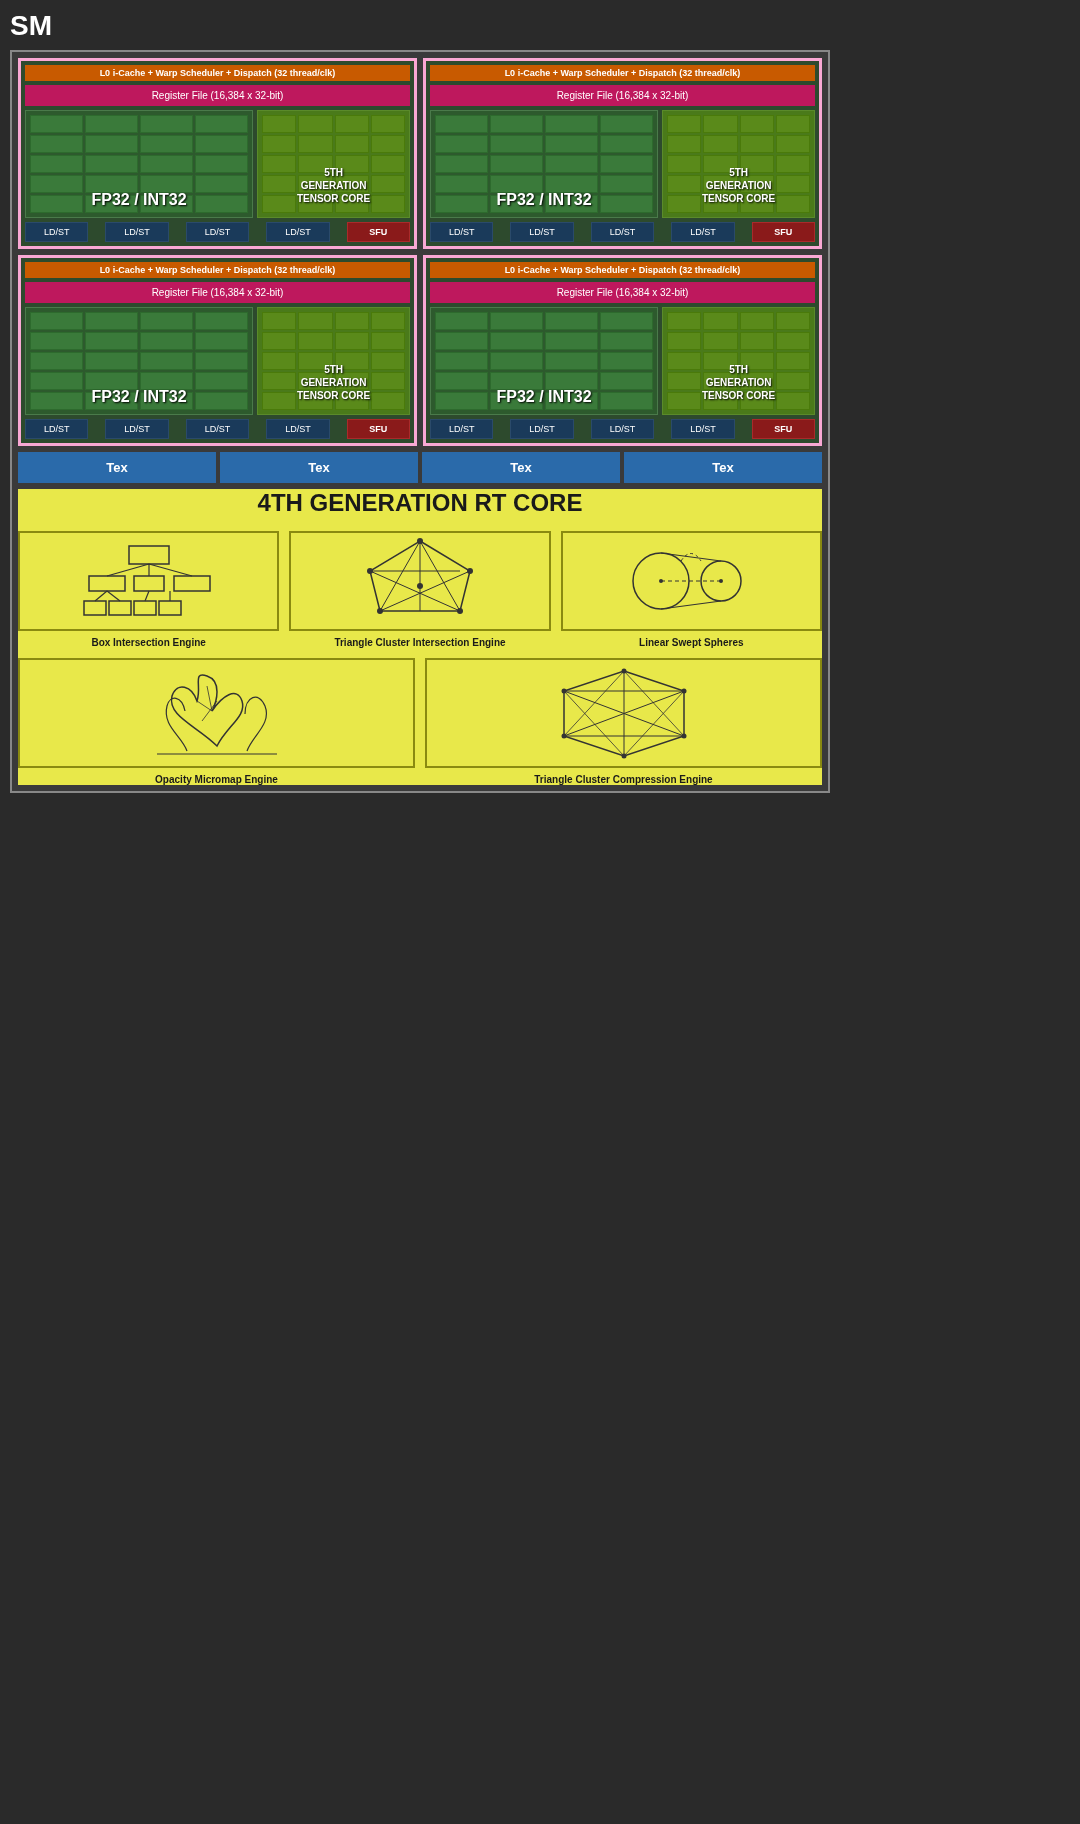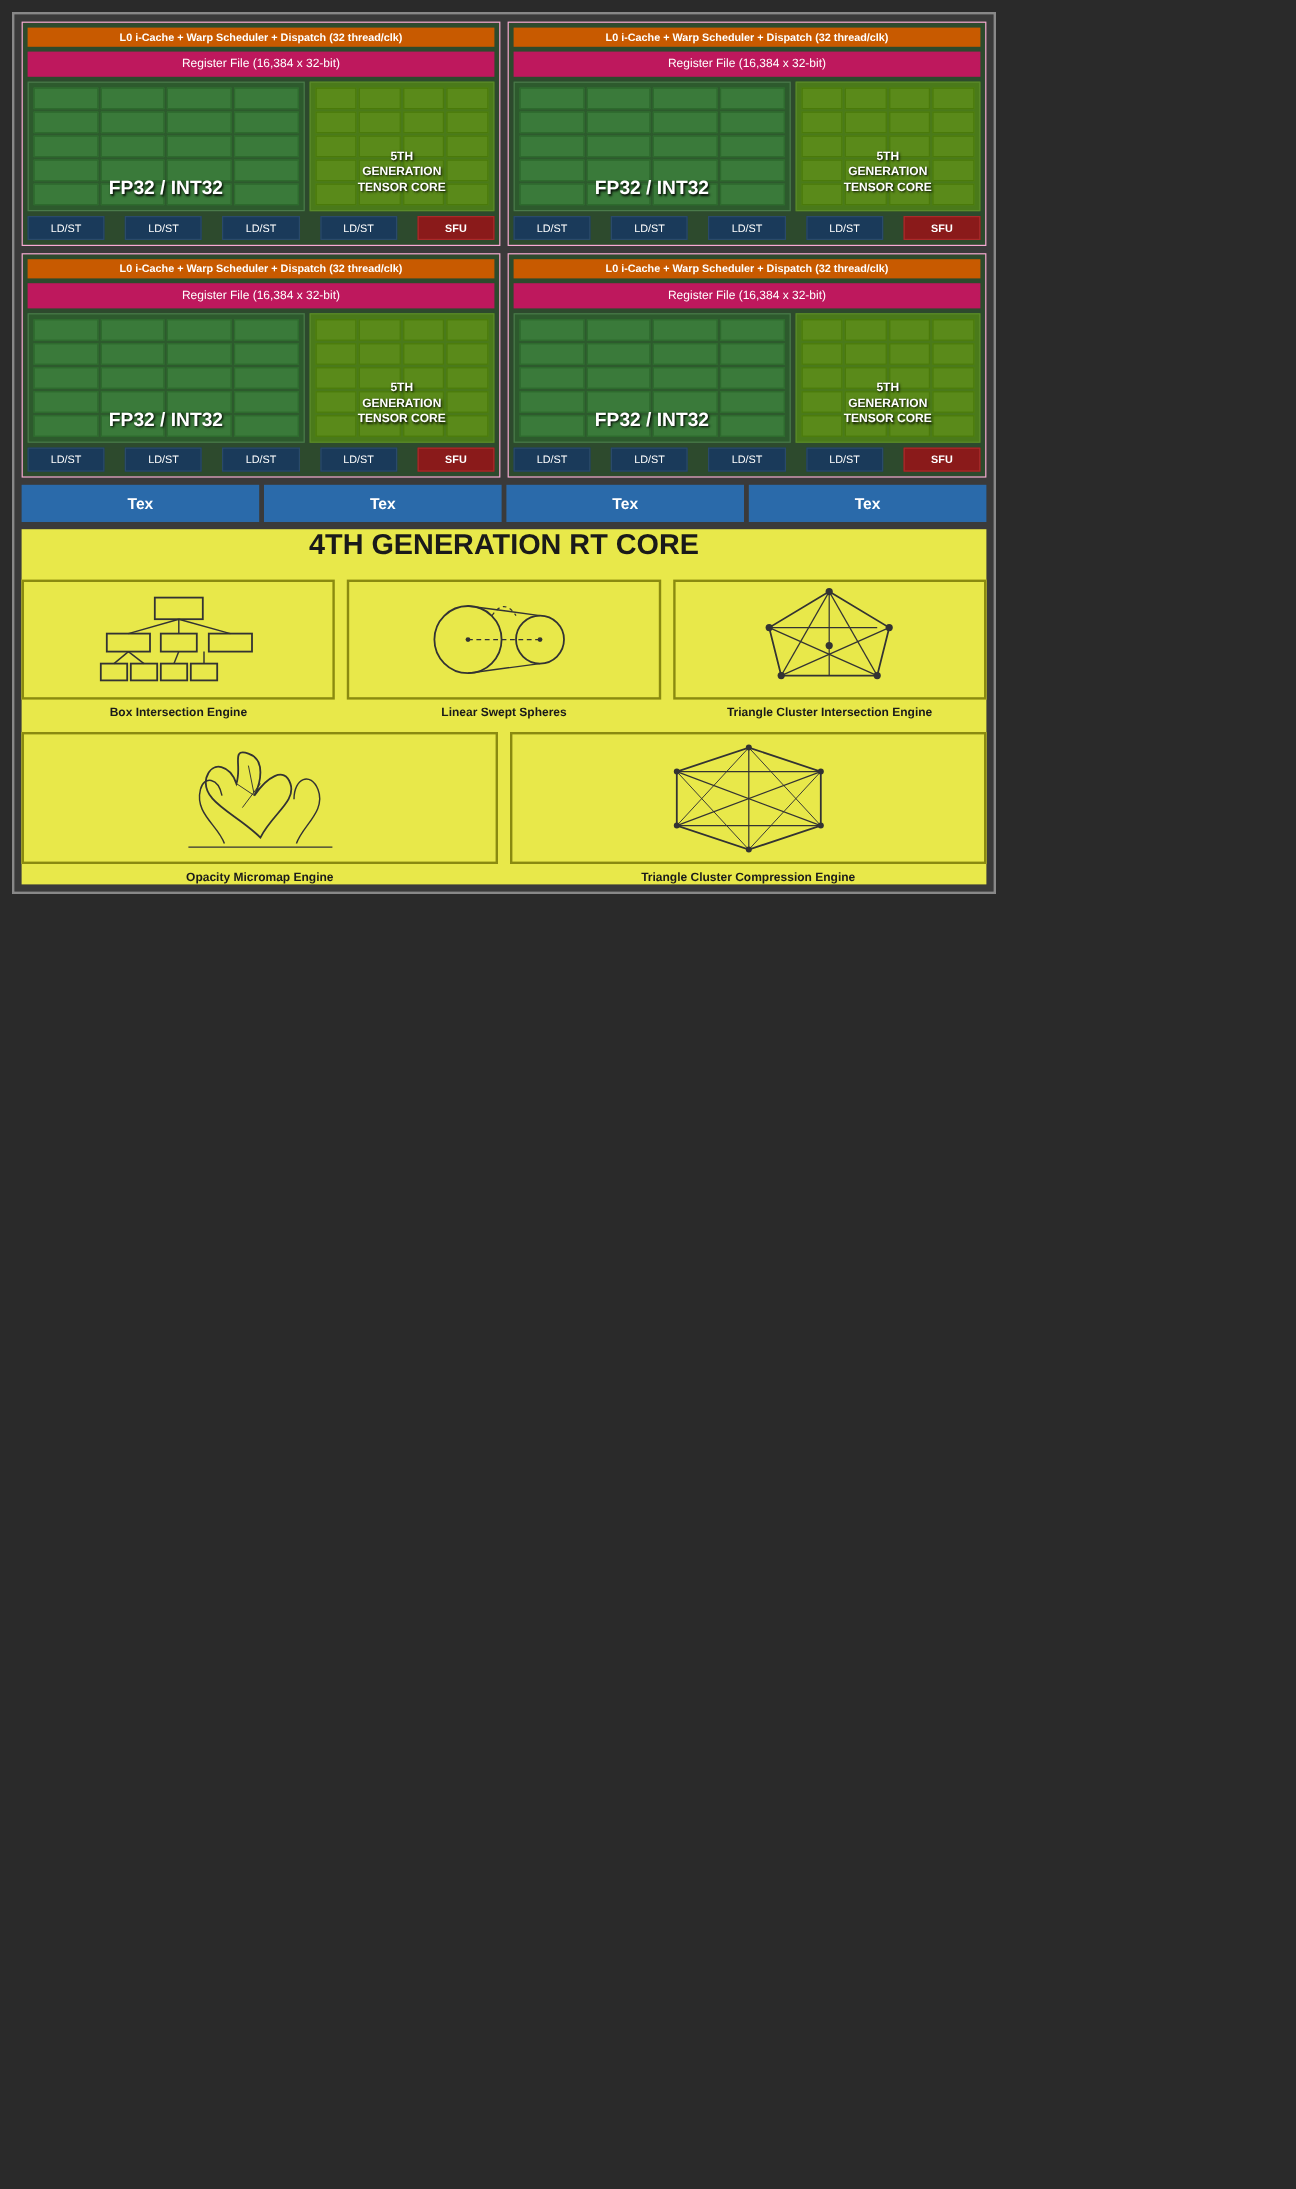--- a/index.html
+++ b/index.html
@@ -24,21 +24,21 @@
       background: #3a3a3a;
       padding: 6px;
     }
     .quadrants-grid {
       display: grid;
       grid-template-columns: 1fr 1fr;
       gap: 6px;
     }
     .quadrant {
       background: #2d4a2d;
-      border: 1px solid #f9a8d4;
+      border: 3px solid #f9a8d4;
       padding: 4px;
     }
     .warp-scheduler-bar {
       background: #c85a00;
       color: white;
       font-size: 9px;
       text-align: center;
       padding: 3px 2px;
       margin-bottom: 4px;
       font-weight: bold;
@@ -218,20 +218,21 @@
       display: flex;
       align-items: center;
       justify-content: center;
       margin-bottom: 6px;
     }
   </style>
 </head>
 <body>
 
 <div class="main-container">
+  <div class="sm-title">SM</div>
 
   <div class="outer-border">
     <div class="quadrants-grid">
 
       <div class="quadrant">
         <div class="warp-scheduler-bar">L0 i-Cache + Warp Scheduler + Dispatch (32 thread/clk)</div>
         <div class="register-file-bar">Register File (16,384 x 32-bit)</div>
         <div class="cores-area">
           <div class="fp32-int32-section">
             <div class="fp32-grid">
@@ -519,61 +520,61 @@
               <line x1="28" y1="50" x2="41" y2="60" stroke="#333" stroke-width="1.2"></line>
               <line x1="70" y1="50" x2="66" y2="60" stroke="#333" stroke-width="1.2"></line>
               <line x1="91" y1="50" x2="91" y2="60" stroke="#333" stroke-width="1.2"></line>
             </svg>
           </div>
           <div class="rt-icon-label">Box Intersection Engine</div>
         </div>
 
         <div class="rt-icon-item">
           <div class="rt-icon-box">
-            <svg width="130" height="90" viewBox="0 0 130 90">
-
-              <circle cx="35" cy="45" r="28" fill="none" stroke="#333" stroke-width="1.5"></circle>
-              <circle cx="95" cy="45" r="20" fill="none" stroke="#333" stroke-width="1.5"></circle>
-
-              <line x1="35" y1="17" x2="95" y2="25" stroke="#333" stroke-width="1.2"></line>
-              <line x1="35" y1="73" x2="95" y2="65" stroke="#333" stroke-width="1.2"></line>
-
-              <circle cx="35" cy="45" r="2" fill="#333"></circle>
-              <circle cx="95" cy="45" r="2" fill="#333"></circle>
-
-              <line x1="35" y1="45" x2="95" y2="45" stroke="#333" stroke-width="1" stroke-dasharray="4,3"></line>
-
-              <path d="M 55 25 Q 65 10 75 25" fill="none" stroke="#333" stroke-width="1" stroke-dasharray="3,3"></path>
-            </svg>
-          </div>
-          <div class="rt-icon-label">Linear Swept Spheres</div>
-        </div>
-
-        <div class="rt-icon-item">
-          <div class="rt-icon-box">
             <svg width="140" height="90" viewBox="0 0 140 90">
 
               <polygon points="70,5 120,35 110,75 30,75 20,35" fill="none" stroke="#333" stroke-width="1.5"></polygon>
               <line x1="70" y1="5" x2="30" y2="75" stroke="#333" stroke-width="1"></line>
               <line x1="70" y1="5" x2="110" y2="75" stroke="#333" stroke-width="1"></line>
               <line x1="70" y1="5" x2="70" y2="75" stroke="#333" stroke-width="1"></line>
               <line x1="20" y1="35" x2="110" y2="75" stroke="#333" stroke-width="1"></line>
               <line x1="120" y1="35" x2="30" y2="75" stroke="#333" stroke-width="1"></line>
               <line x1="20" y1="35" x2="110" y2="35" stroke="#333" stroke-width="1"></line>
 
               <circle cx="70" cy="5" r="3" fill="#333"></circle>
               <circle cx="120" cy="35" r="3" fill="#333"></circle>
               <circle cx="20" cy="35" r="3" fill="#333"></circle>
               <circle cx="30" cy="75" r="3" fill="#333"></circle>
               <circle cx="110" cy="75" r="3" fill="#333"></circle>
               <circle cx="70" cy="50" r="3" fill="#333"></circle>
             </svg>
           </div>
           <div class="rt-icon-label">Triangle Cluster Intersection Engine</div>
         </div>
+
+        <div class="rt-icon-item">
+          <div class="rt-icon-box">
+            <svg width="130" height="90" viewBox="0 0 130 90">
+
+              <circle cx="35" cy="45" r="28" fill="none" stroke="#333" stroke-width="1.5"></circle>
+              <circle cx="95" cy="45" r="20" fill="none" stroke="#333" stroke-width="1.5"></circle>
+
+              <line x1="35" y1="17" x2="95" y2="25" stroke="#333" stroke-width="1.2"></line>
+              <line x1="35" y1="73" x2="95" y2="65" stroke="#333" stroke-width="1.2"></line>
+
+              <circle cx="35" cy="45" r="2" fill="#333"></circle>
+              <circle cx="95" cy="45" r="2" fill="#333"></circle>
+
+              <line x1="35" y1="45" x2="95" y2="45" stroke="#333" stroke-width="1" stroke-dasharray="4,3"></line>
+
+              <path d="M 55 25 Q 65 10 75 25" fill="none" stroke="#333" stroke-width="1" stroke-dasharray="3,3"></path>
+            </svg>
+          </div>
+          <div class="rt-icon-label">Linear Swept Spheres</div>
+        </div>
       </div>
 
       <div class="rt-icons-bottom">
 
         <div class="rt-icon-item">
           <div class="rt-icon-box-large">
             <svg width="160" height="95" viewBox="0 0 160 95">
 
               <path d="M80 80 C60 60 30 50 35 30 C40 15 55 20 60 35 C65 20 55 5 70 10 C85 15 80 35 75 45 C85 30 100 20 105 35 C110 50 90 60 80 80Z" fill="none" stroke="#333" stroke-width="1.5"></path>
               <path d="M50 85 C45 70 25 60 30 40 C33 28 45 30 48 45" fill="none" stroke="#333" stroke-width="1.2"></path>

